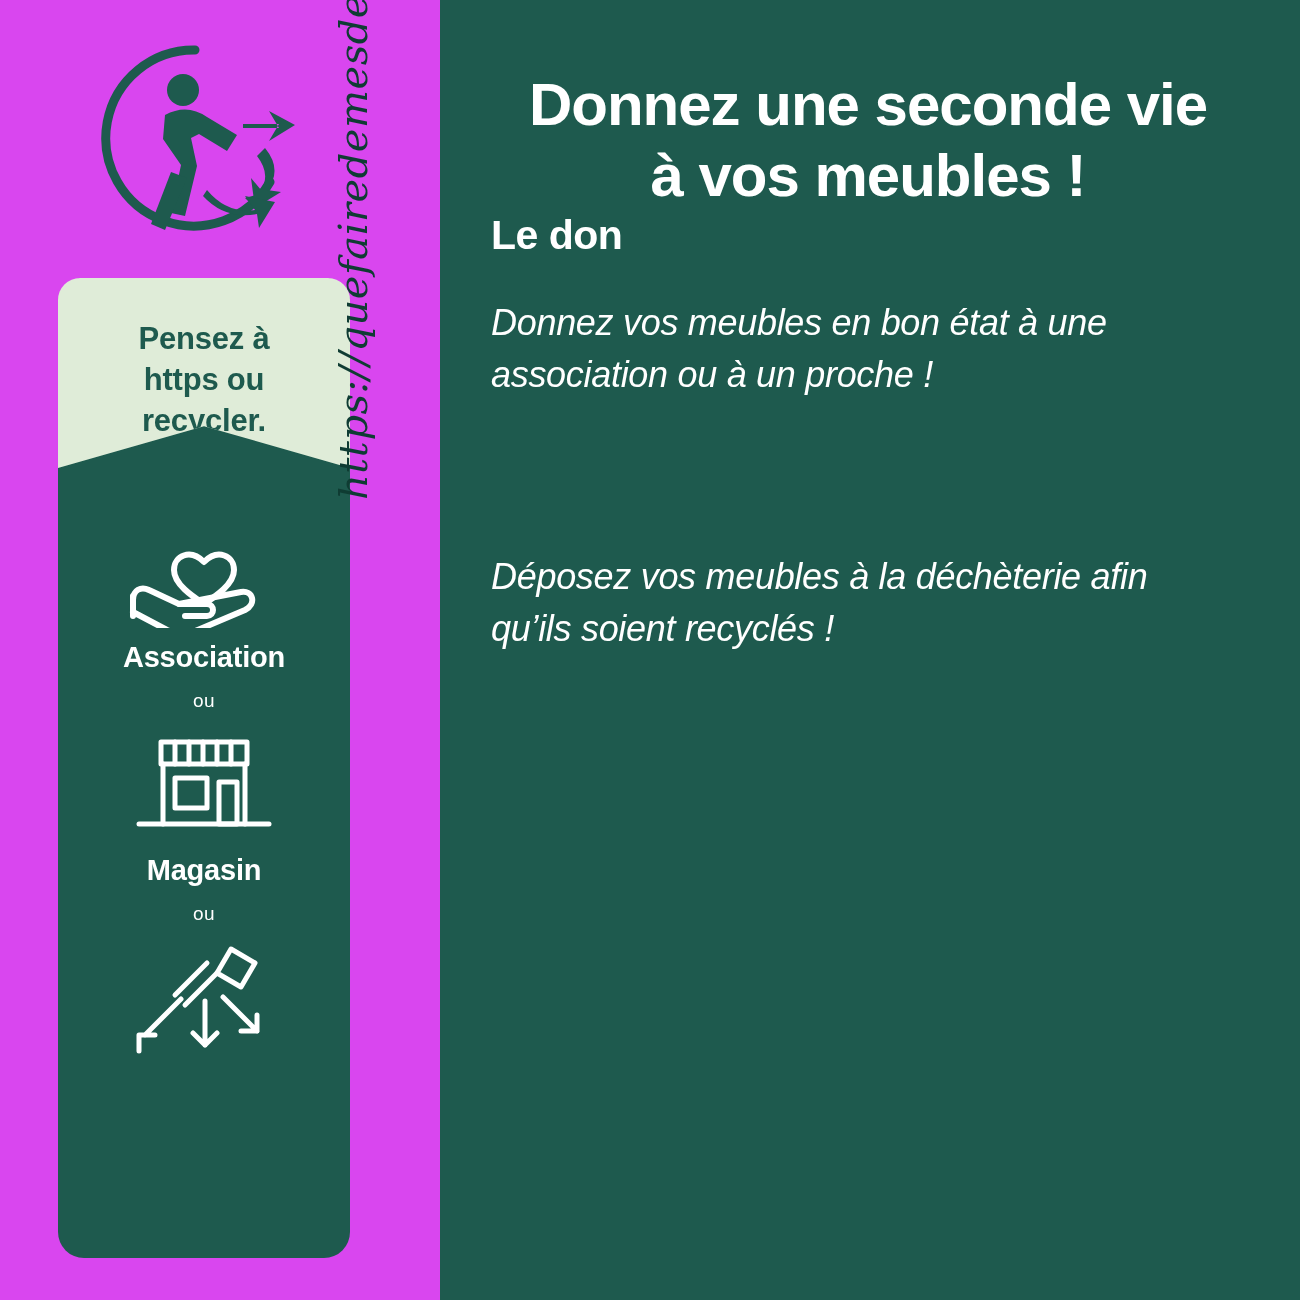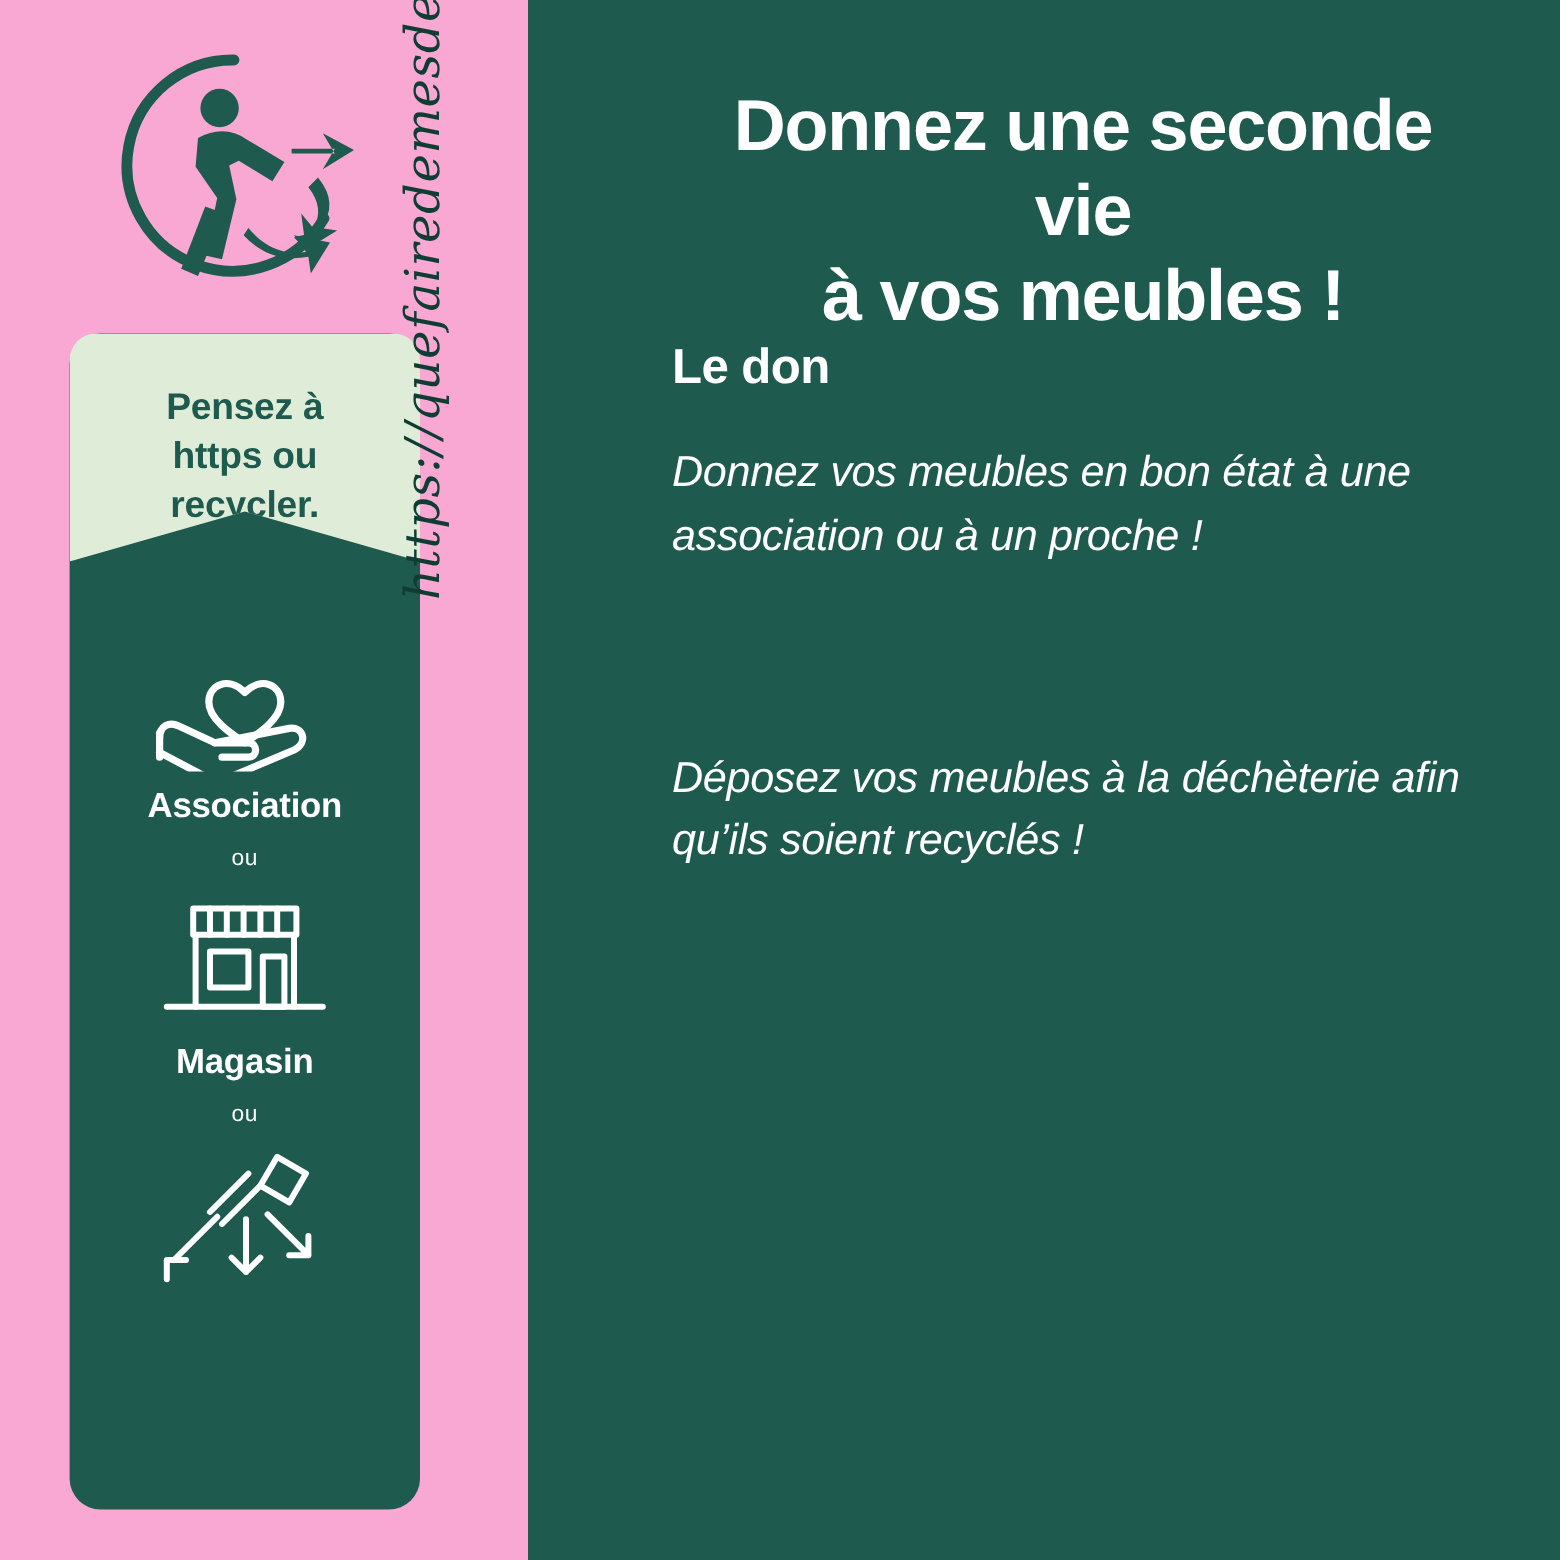--- a/index.html
+++ b/index.html
@@ -17,21 +17,21 @@
     width: 1300px;
     height: 1300px;
     background: #1e5a4e;
     display: flex;
   }
   
   .left-panel {
     position: relative;
     width: 440px;
     height: 1300px;
-    background: #f9a8d4;
+    background: #d946ef;
     flex: 0 0 440px;
   }
   .logo-wrap {
     position: absolute;
     top: 40px;
     left: 95px;
     width: 200px;
     height: 215px;
   }
   .ribbon {
@@ -61,21 +61,21 @@
     margin-top: 40px;
     color: #1e5a4e;
     font-size: 31px;
     font-weight: bold;
     line-height: 1.33;
     text-align: center;
     letter-spacing: -0.2px;
   }
   .options {
     position: absolute;
-    top: 250px;
+    top: 235px;
     left: 0;
     width: 292px;
     color: #ffffff;
     text-align: center;
   }
   .option {
     margin-bottom: 0;
   }
   .option-icon {
     height: 120px;
@@ -108,21 +108,21 @@
     white-space: nowrap;
     letter-spacing: 0.5px;
   }
   
   .right-panel {
     position: relative;
     flex: 1;
     height: 1300px;
     color: #ffffff;
     box-sizing: border-box;
-    padding: 70px 55px 0 120px;
+    padding: 70px 55px 0 51px;
   }
   .headline {
     font-size: 60px;
     font-weight: bold;
     line-height: 1.18;
     text-align: center;
     letter-spacing: -1px;
     margin: 0 0 0 0;
     padding: 0 10px;
   }

